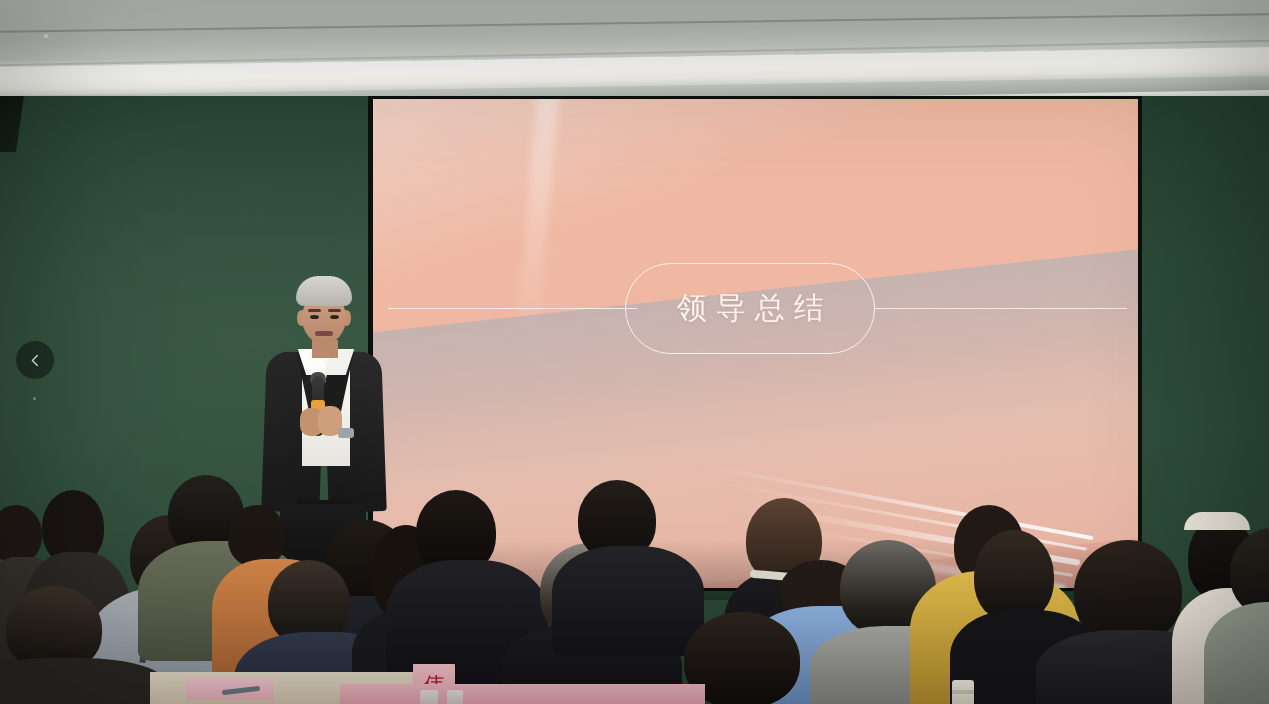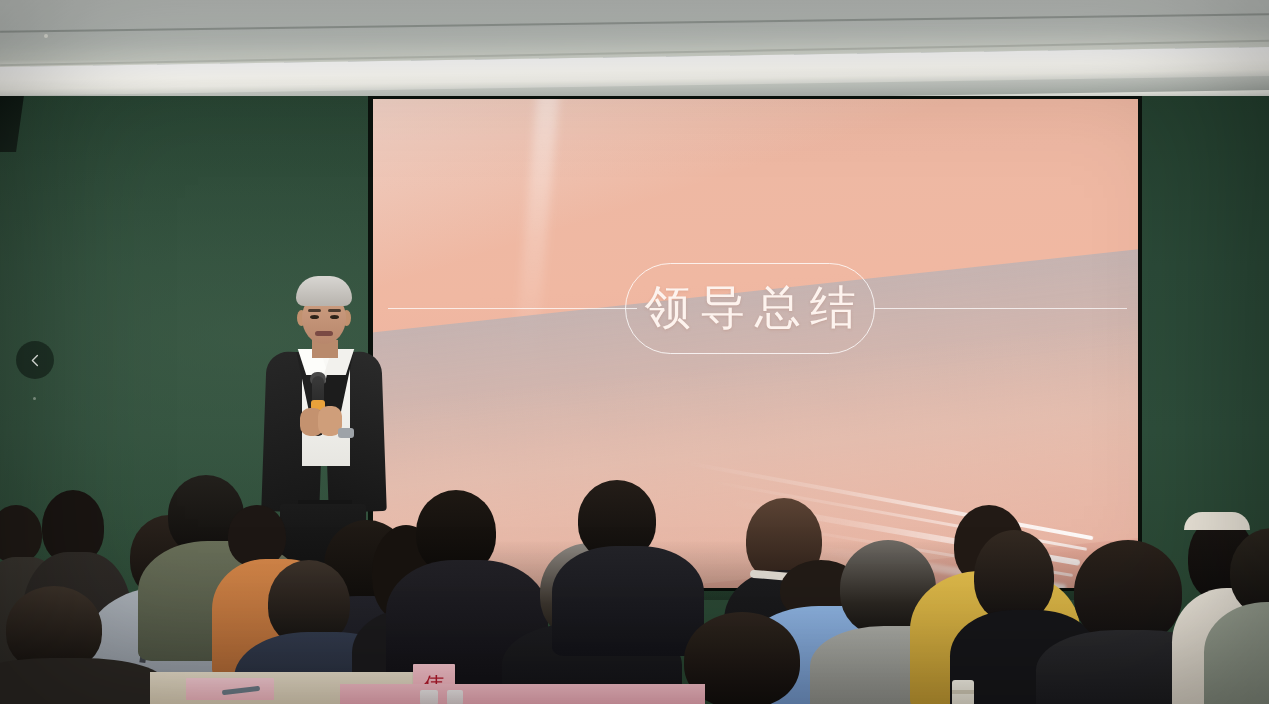--- a/index.html
+++ b/index.html
@@ -104,21 +104,21 @@
   .rule-right { left:65.5%; width:33%; }
   .title-pill {
     position:absolute; left:33%; top:33.5%;
     width:32.6%; height:18.6%;
     border:1px solid rgba(255,255,255,.80);
     border-radius:999px;
     display:flex; align-items:center; justify-content:center;
   }
   .title-text {
     color:#fdf3ee;
-    font-size:46px;
+    font-size:30px;
     letter-spacing:9px;
     text-indent:9px;
     font-weight:400;
     text-shadow:0 1px 3px rgba(180,120,100,.30);
     font-family:"DejaVu Sans","Liberation Sans",sans-serif;
   }
 
   
   .nav-prev {
     position:absolute; left:16px; top:341px;

